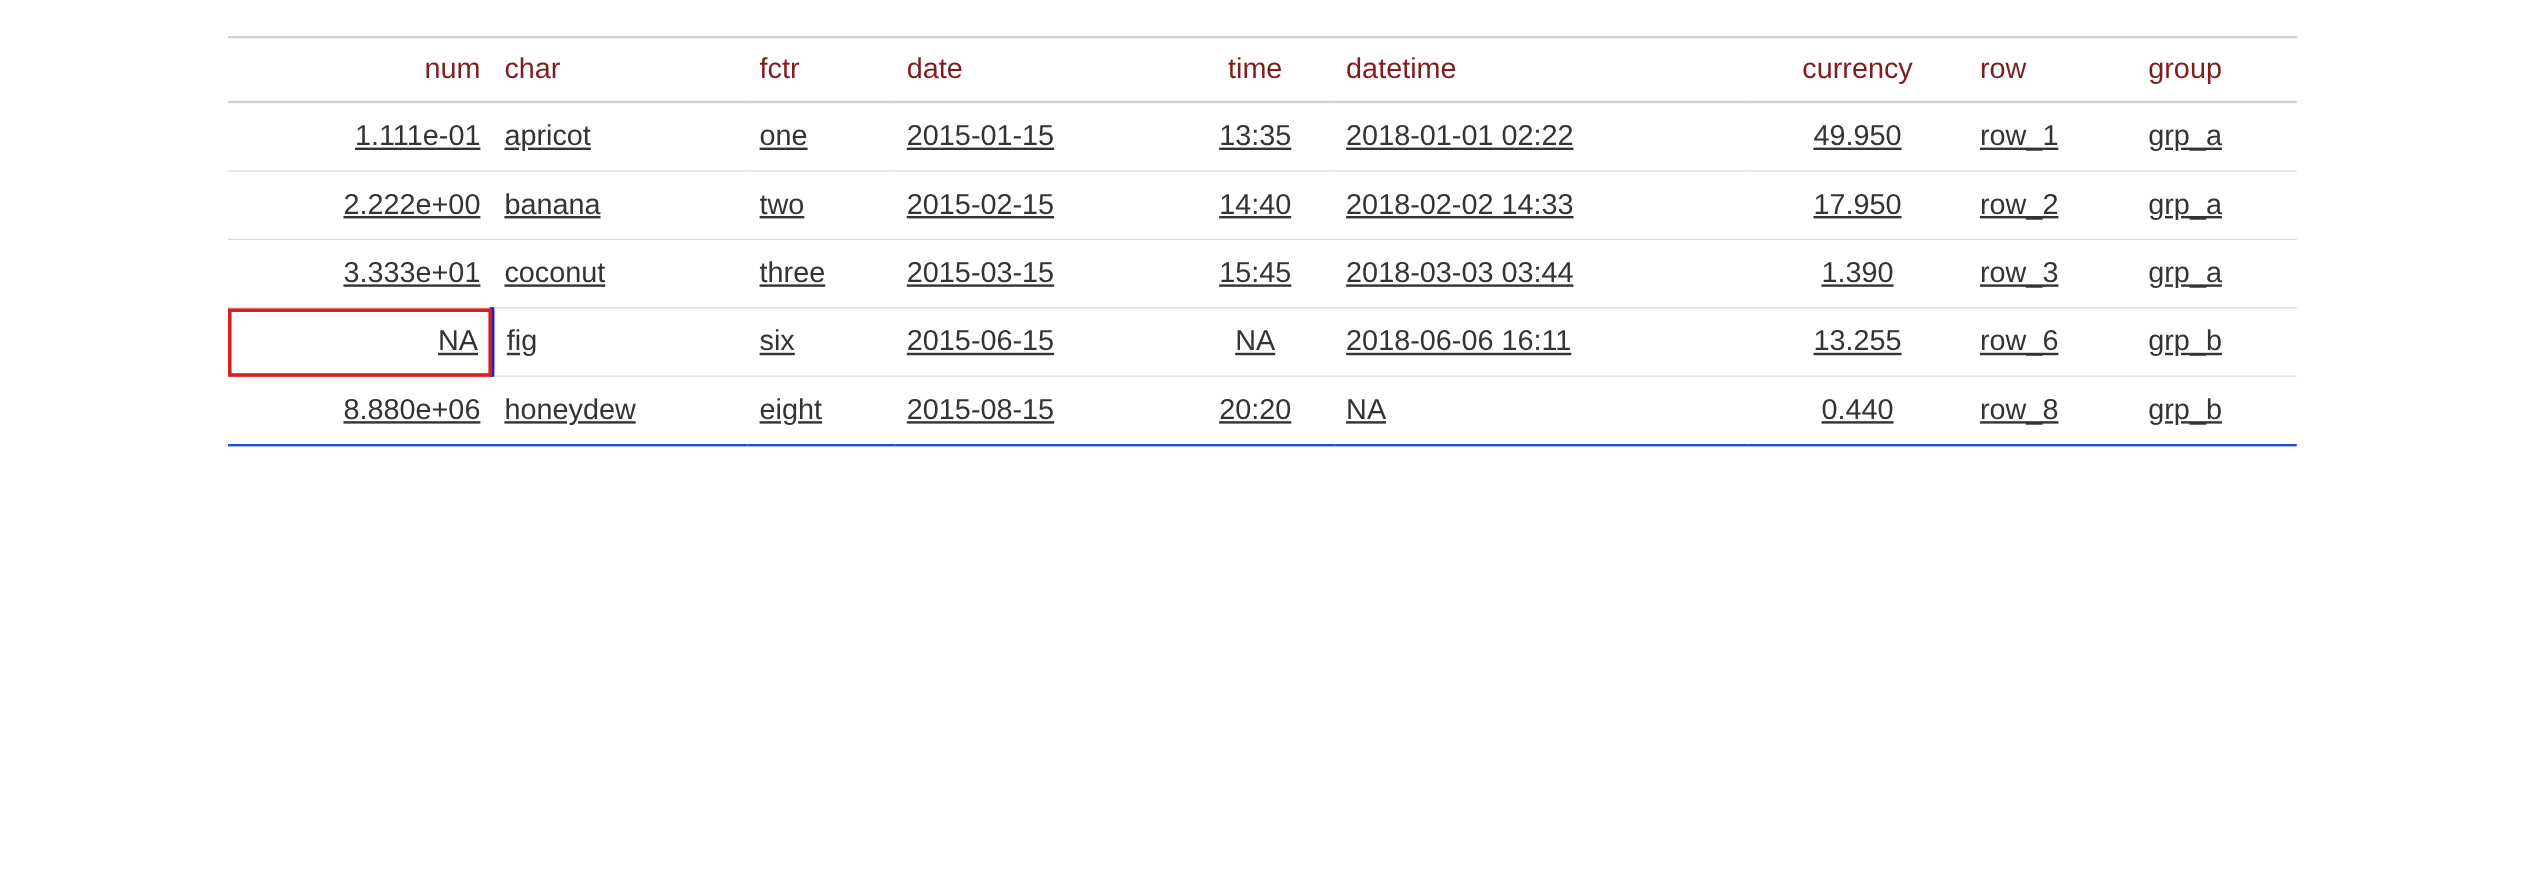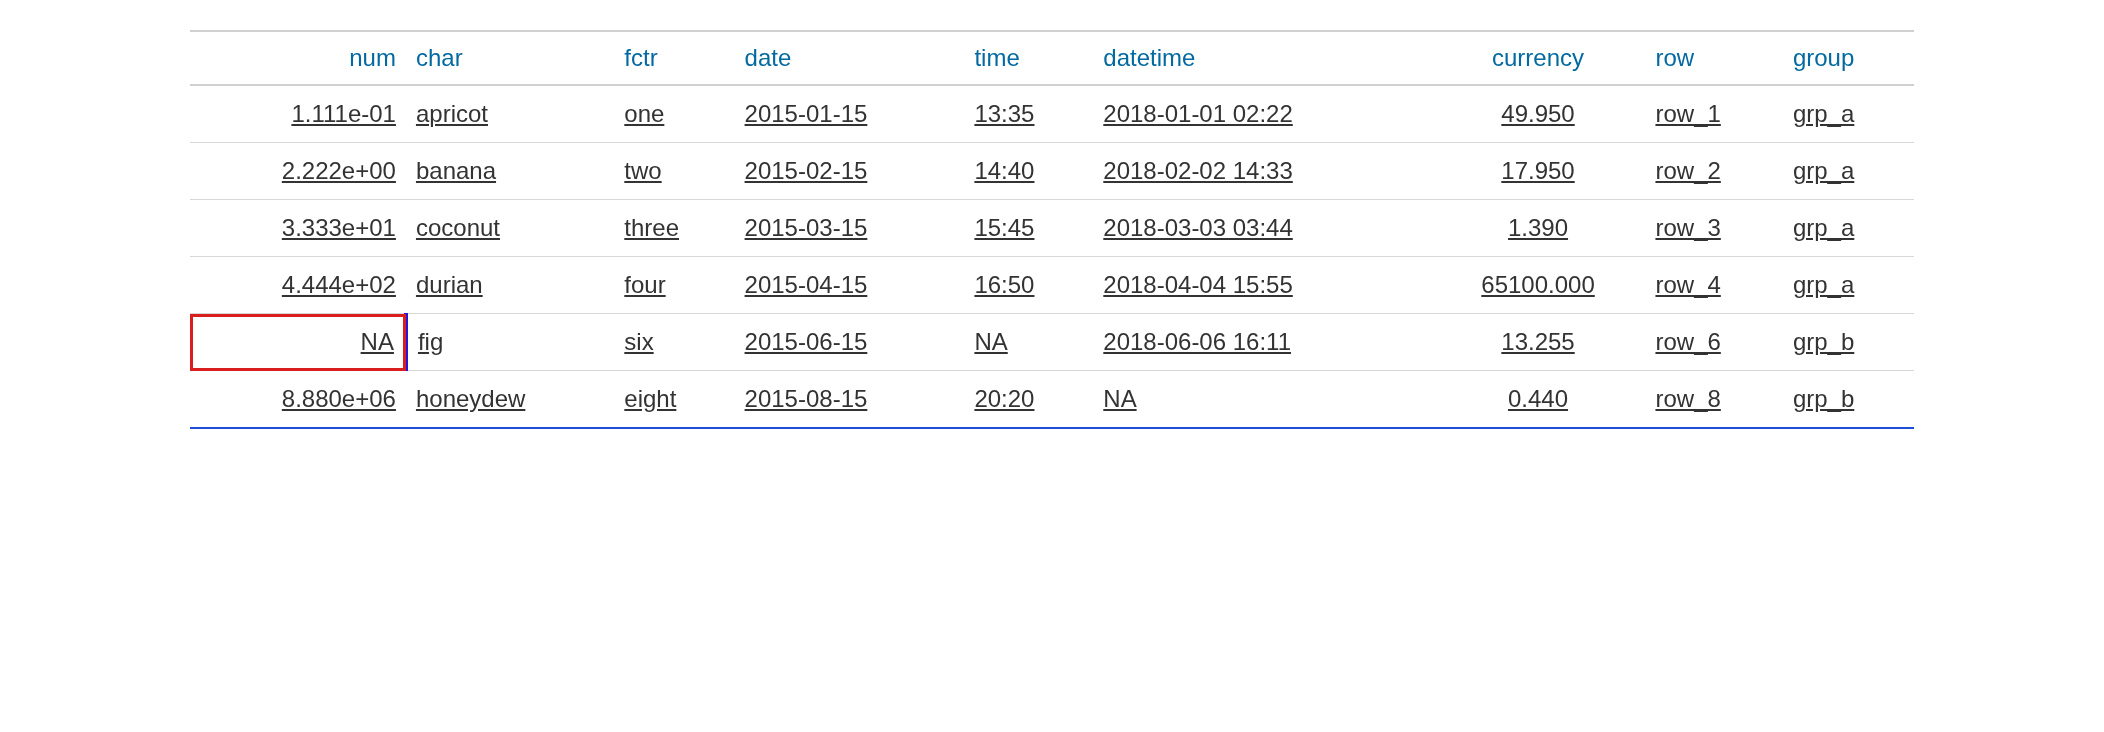--- a/index.html
+++ b/index.html
@@ -19,21 +19,21 @@
       width: 100%;
     }
     thead tr {
       border-top: 2px solid #d0d0d0;
       border-bottom: 2px solid #d0d0d0;
     }
     th {
       font-weight: 400;
       text-align: left;
       padding: 12px 10px;
-      color: #0369a1;
+      color: #7f1d1d;
       white-space: nowrap;
     }
     tbody tr {
       border-bottom: 1px solid #d8d8d8;
       text-decoration: underline;
     }
     tbody tr:last-child {
       border-bottom: 2px solid #1d4ed8;
     }
     td {
@@ -42,21 +42,21 @@
       color: #333;
       white-space: nowrap;
       position: relative;
     }
     .col-num, th.col-num {
       text-align: right;
     }
     .col-fctr, th.col-fctr {
     }
     .col-time, th.col-time {
-      text-align: left;
+      text-align: center;
     }
     .col-currency, th.col-currency {
       text-align: center;
     }
     .highlight-cell {
       outline: 3px solid #d81e1e;
       outline-offset: -3px;
       border-right: 4px solid #2417d8;
     }
   </style>
@@ -105,31 +105,20 @@
         <td class="col-char">coconut</td>
         <td class="col-fctr">three</td>
         <td class="col-date">2015-03-15</td>
         <td class="col-time">15:45</td>
         <td class="col-datetime">2018-03-03 03:44</td>
         <td class="col-currency">1.390</td>
         <td class="col-row">row_3</td>
         <td class="col-group">grp_a</td>
       </tr>
       <tr>
-        <td class="col-num">4.444e+02</td>
-        <td class="col-char">durian</td>
-        <td class="col-fctr">four</td>
-        <td class="col-date">2015-04-15</td>
-        <td class="col-time">16:50</td>
-        <td class="col-datetime">2018-04-04 15:55</td>
-        <td class="col-currency">65100.000</td>
-        <td class="col-row">row_4</td>
-        <td class="col-group">grp_a</td>
-      </tr>
-      <tr>
         <td class="col-num highlight-cell">NA</td>
         <td class="col-char">fig</td>
         <td class="col-fctr">six</td>
         <td class="col-date">2015-06-15</td>
         <td class="col-time">NA</td>
         <td class="col-datetime">2018-06-06 16:11</td>
         <td class="col-currency">13.255</td>
         <td class="col-row">row_6</td>
         <td class="col-group">grp_b</td>
       </tr>

